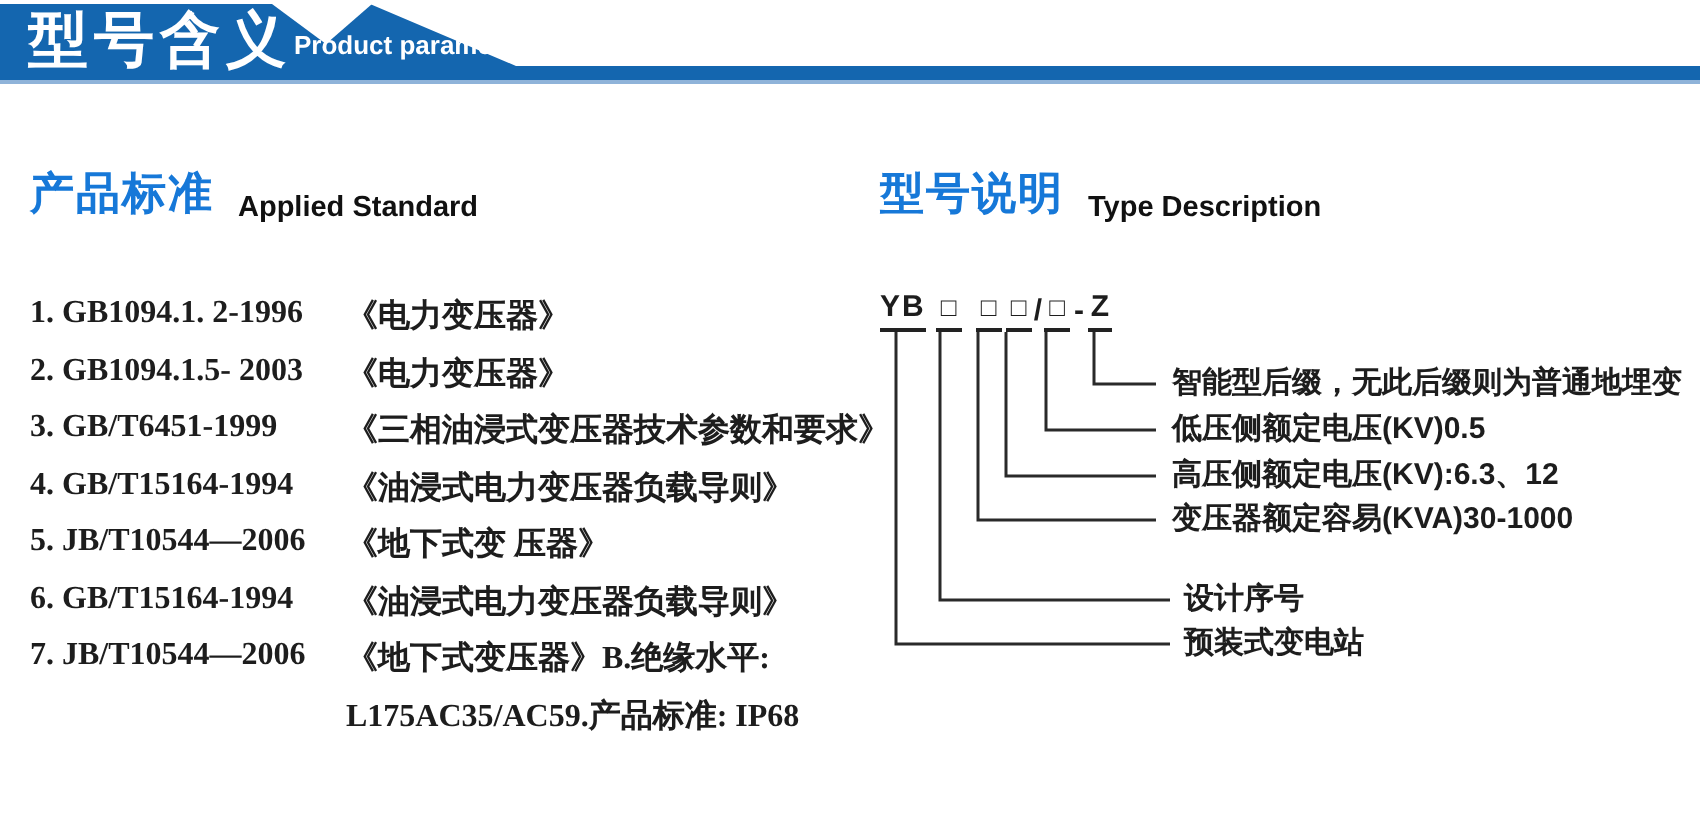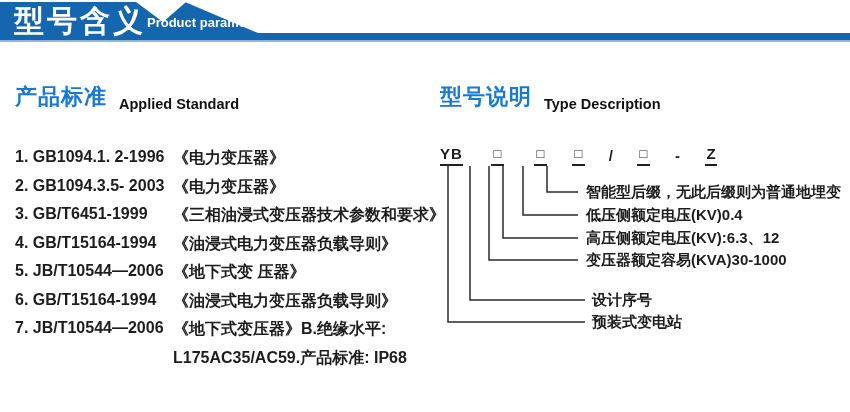--- a/index.html
+++ b/index.html
@@ -21,29 +21,29 @@
     white-space:nowrap;
   }
 
   
   .sec-title { display:flex; align-items:flex-end; height:30px; }
   .sec-title .cn { color:#1678d8; font-size:22px; font-weight:bold; letter-spacing:1px; }
   .sec-title .en { color:#111; font-size:14.5px; font-weight:600; margin-left:12px; }
 
   
   .left-col { position:absolute; left:15px; top:82px; width:412px; }
-  .std-list { margin-top:36px; }
+  .std-list { margin-top:36px;font-family:Liberation Serif, serif; }
   .std-row { display:flex; height:28.5px; align-items:flex-start; font-size:16px; font-weight:600; color:#1d1d1d; white-space:nowrap; }
   .std-code { display:inline-block; min-width:158px; }
   .std-cont { margin-left:158px; height:28.5px; font-size:16px; font-weight:600; white-space:nowrap; }
 
   
   .right-col { position:absolute; left:440px; top:82px; width:420px; }
   .diagram { position:relative; margin-top:24px; height:210px; }
-  .model-code { position:absolute; left:0; top:6px; display:flex; align-items:flex-end; height:24px;gap:23px; }
+  .model-code { position:absolute; left:0; top:6px; display:flex; align-items:flex-end; height:24px; }
   .mseg { display:inline-block; font-size:15px; font-weight:bold; color:#1d1d1d; line-height:18px; padding-bottom:1px; }
   .mseg.u { border-bottom:2px solid #222; }
   .mseg.box { width:13px; text-align:center; font-size:13px; }
   .seg-yb { letter-spacing:1px; margin-right:5px; }
   .seg-b1 { margin-right:7px; }
   .seg-b2 { margin-right:2px; }
   .seg-sl { margin:0 1px; }
   .seg-da { margin:0 2px; }
   .seg-z  { width:12px; text-align:center; }
   .dg-lines { position:absolute; left:0; top:0; }
@@ -68,21 +68,21 @@
     <div class="sec-title">
       <span class="cn">产品标准</span>
       <span class="en">Applied Standard</span>
     </div>
     <div class="std-list">
       <div class="std-row">
         <span class="std-code">1. GB1094.1. 2-1996</span>
         <span class="std-name">《电力变压器》</span>
       </div>
       <div class="std-row">
-        <span class="std-code">2. GB1094.3.5- 2003</span>
+        <span class="std-code">2. GB1094.1.5- 2003</span>
         <span class="std-name">《电力变压器》</span>
       </div>
       <div class="std-row">
         <span class="std-code">3. GB/T6451-1999</span>
         <span class="std-name">《三相油浸式变压器技术参数和要求》</span>
       </div>
       <div class="std-row">
         <span class="std-code">4. GB/T15164-1994</span>
         <span class="std-name">《油浸式电力变压器负载导则》</span>
       </div>
@@ -125,21 +125,21 @@
         <span class="mseg u box seg-b1">□</span>
         <span class="mseg u box seg-b2">□</span>
         <span class="mseg u box">□</span>
         <span class="mseg seg-sl">/</span>
         <span class="mseg u box">□</span>
         <span class="mseg seg-da">-</span>
         <span class="mseg u seg-z">Z</span>
       </div>
 
       <div class="dg-label" style="left:146px; top:46px;">智能型后缀，无此后缀则为普通地埋变</div>
-      <div class="dg-label" style="left:146px; top:69px;">低压侧额定电压(KV)0.4</div>
+      <div class="dg-label" style="left:146px; top:69px;">低压侧额定电压(KV)0.5</div>
       <div class="dg-label" style="left:146px; top:92px;">高压侧额定电压(KV):6.3、12</div>
       <div class="dg-label" style="left:146px; top:114px;">变压器额定容易(KVA)30-1000</div>
       <div class="dg-label" style="left:152px; top:154px;text-align:center;">设计序号</div>
       <div class="dg-label" style="left:152px; top:176px;font-family:Liberation Serif, serif;">预装式变电站</div>
     </div>
   </div>
 
 </div>
 
 </body></html>

